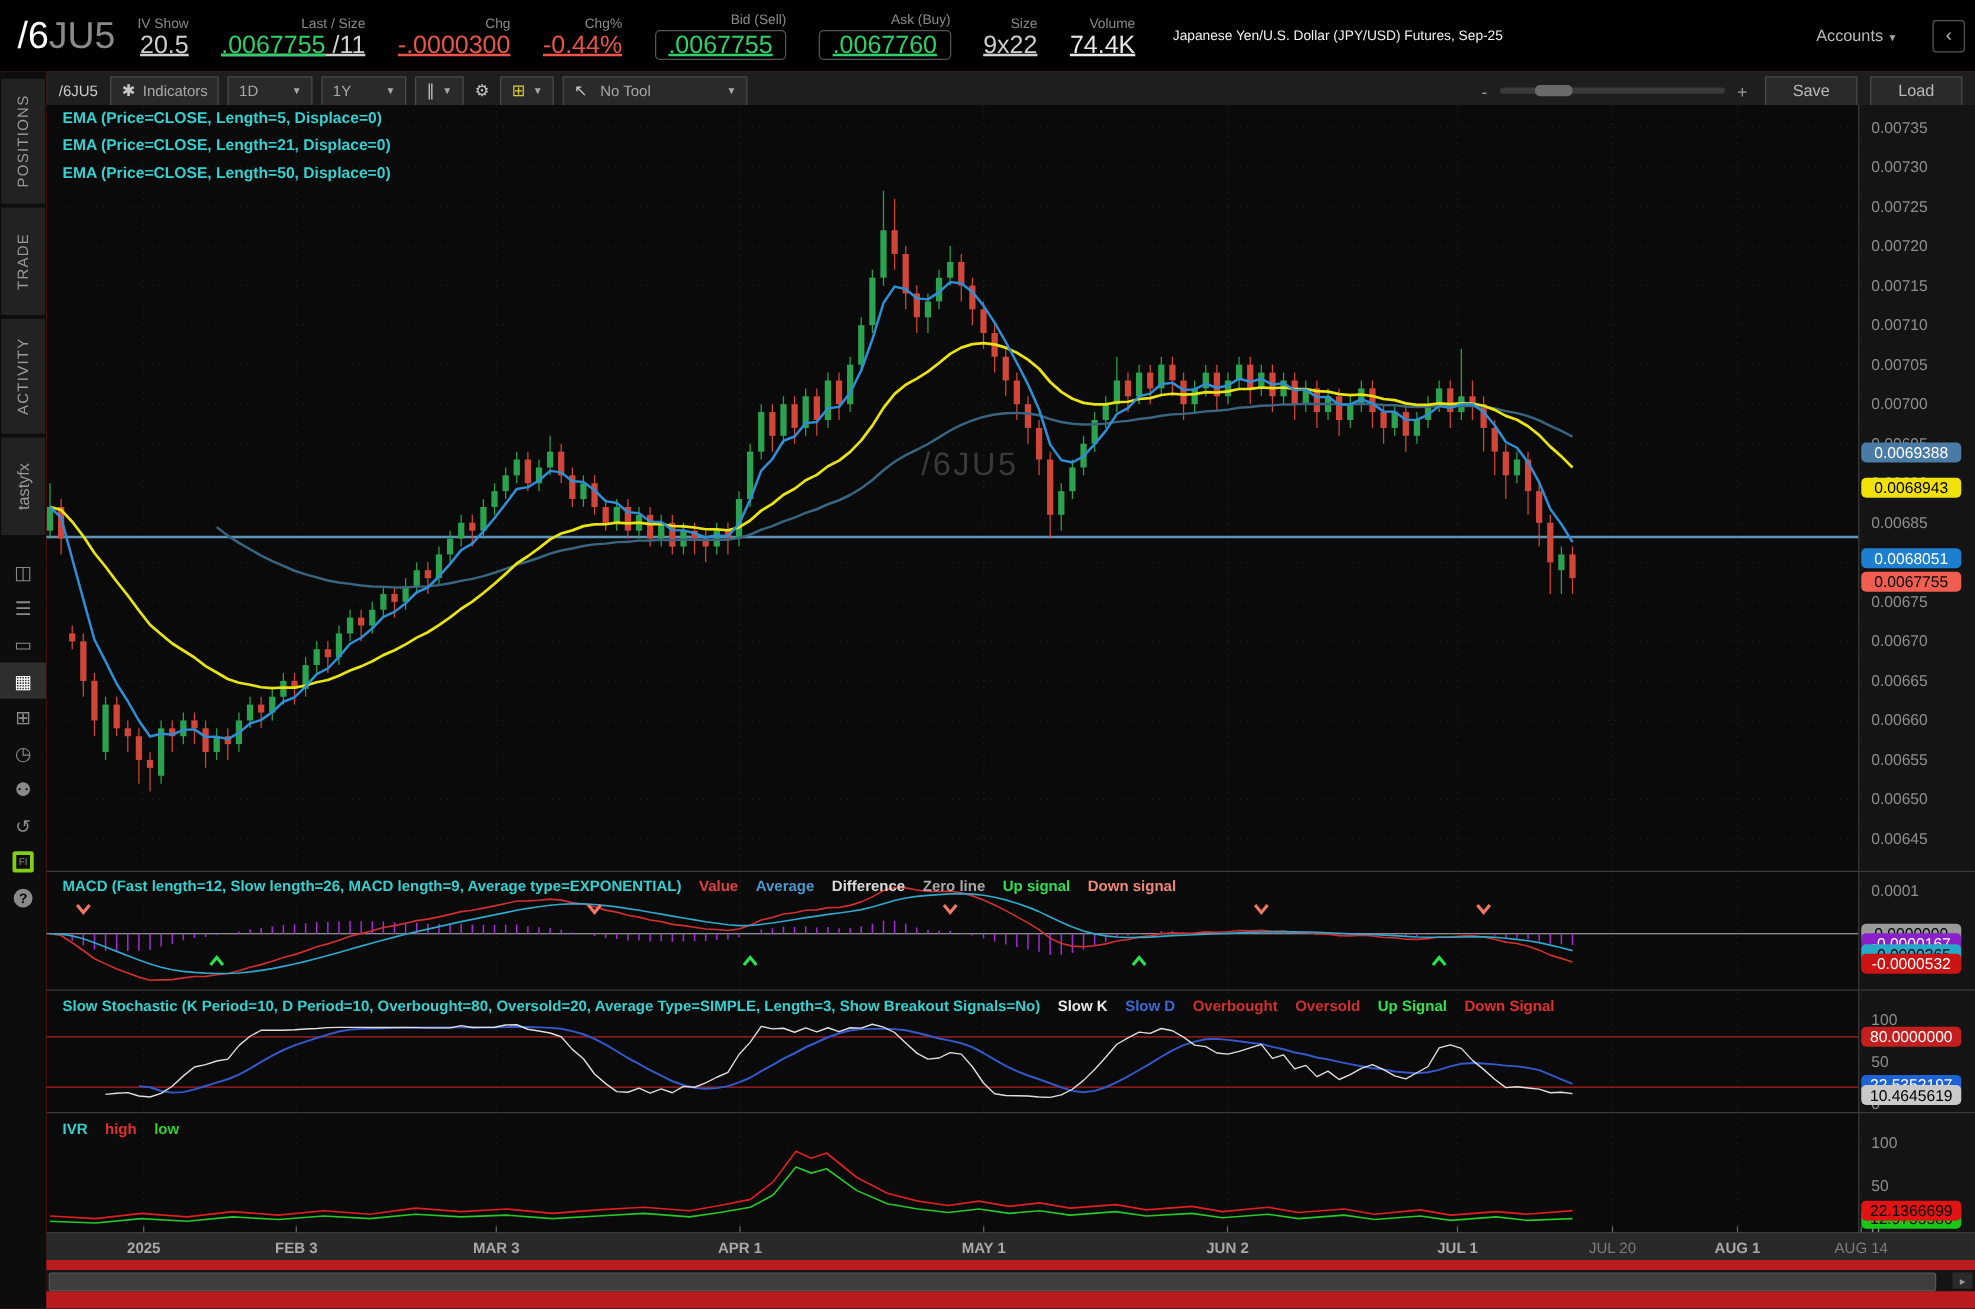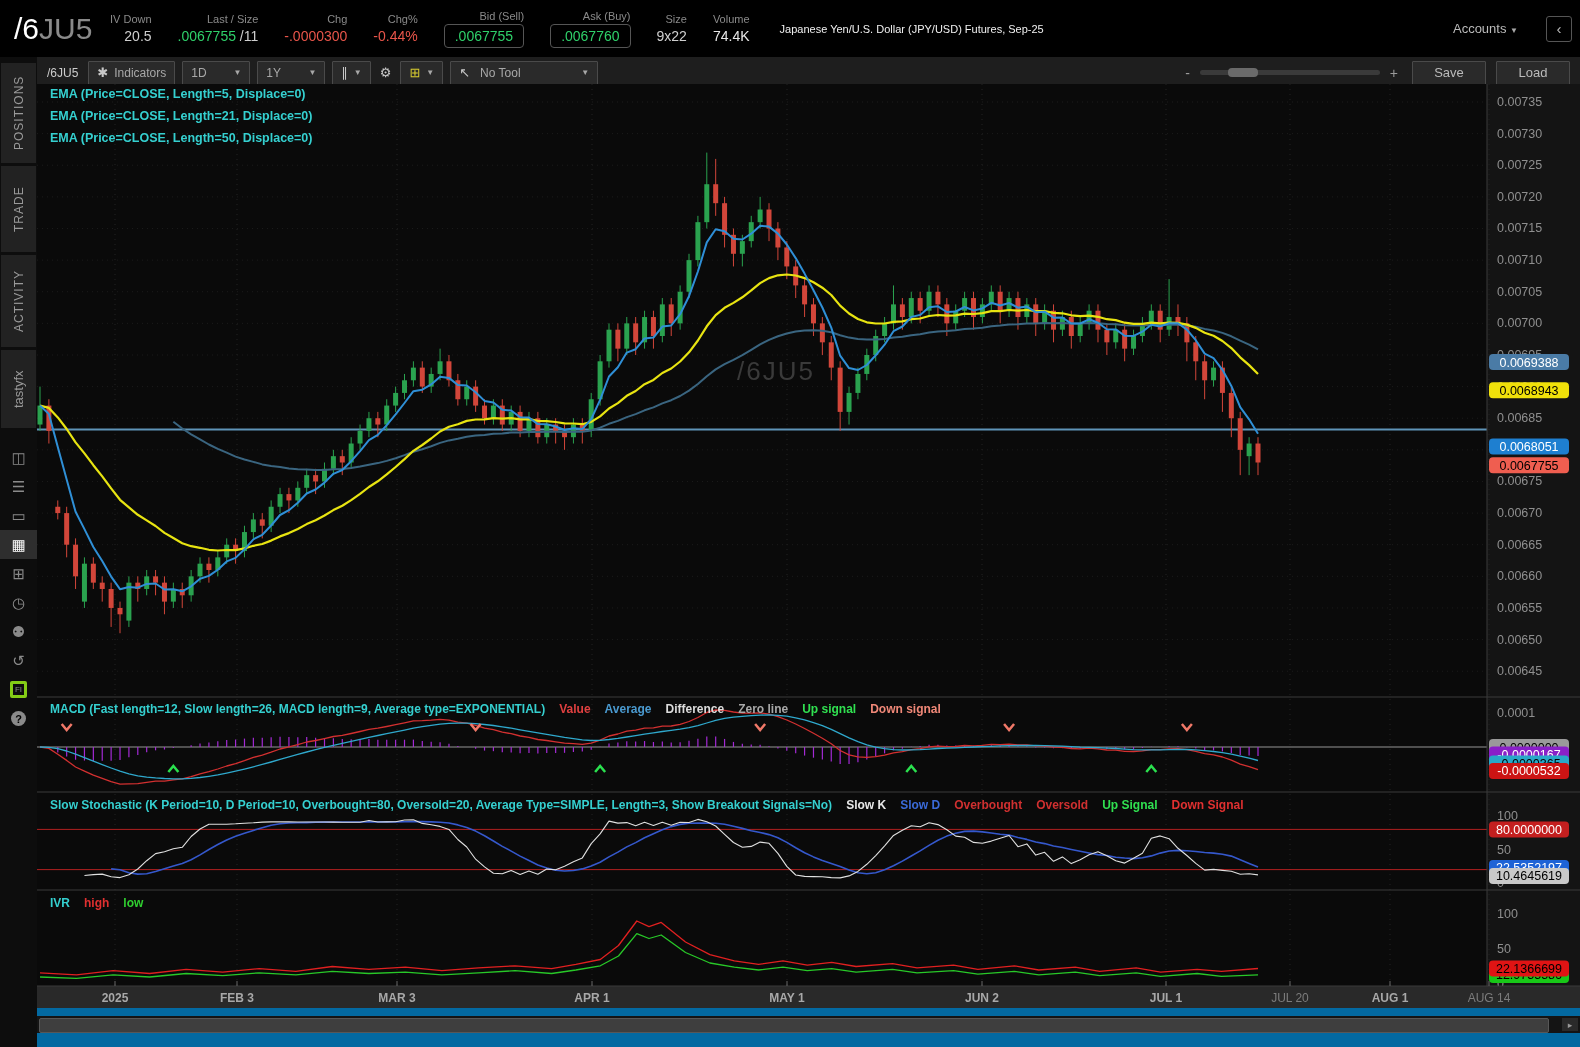--- a/index.html
+++ b/index.html
@@ -1,23 +1,23 @@
 <!DOCTYPE html>
 <html><head>
 <meta charset="utf-8">
 <style>
   html,body{margin:0;padding:0;background:#000;font-family:"Liberation Sans",sans-serif;}
-  #app{position:relative;width:1580px;height:1047px;background:#0369a1;overflow:hidden;color:#ccc;}
+  #app{position:relative;width:1580px;height:1047px;background:#b91c1c;overflow:hidden;color:#ccc;}
   
   #header{position:absolute;left:0;top:0;width:1580px;height:57px;background:#000;display:flex;align-items:center;}
   .sym{margin-left:14px;font-size:30px;width:96px;}
   .sym .p1{color:#fff;} .sym .p2{color:#8a8a8a;}
   .hfield{display:flex;flex-direction:column;align-items:flex-end;margin-right:26px;}
   .hfield .lab{font-size:11px;color:#8a8a8a;line-height:14px;}
-  .hfield .val{font-size:14px;line-height:20px;color:#cfcfcf;}
+  .hfield .val{font-size:20px;line-height:20px;color:#cfcfcf;text-decoration:underline;}
   .val.green{color:#2fd06a;} .val.red{color:#e8554a;} .val.bright{color:#e8e8e8;}
   .valbox{border:1px solid #555;border-radius:4px;padding:1px 10px;margin-top:1px;}
   .suffix{color:#cfcfcf;}
   #instrument{font-size:11px;color:#f0f0f0;margin-left:4px;white-space:nowrap;}
   #hright{margin-left:auto;display:flex;align-items:center;margin-right:8px;gap:28px;}
   #accounts{font-size:13px;color:#bbb;cursor:pointer;}
   #collapse{width:24px;height:24px;border:1px solid #555;border-radius:3px;display:flex;align-items:center;justify-content:center;color:#bbb;font-size:15px;}
   
   #sidebar{position:absolute;left:0;top:57px;width:37px;height:990px;background:#0d0d0d;}
   .vtab{width:35px;margin:0 1px 3px 1px;background:#222;color:#9a9a9a;display:flex;align-items:center;justify-content:center;
@@ -48,21 +48,21 @@
   text{font-family:"Liberation Sans",sans-serif;}
 </style>
 </head>
 <body>
 
 <div id="app">
 
   <div id="header">
     <div class="sym"><span class="p1">/6</span><span class="p2">JU5</span></div>
     <div class="hfield">
-      <span class="lab">IV Down</span>
+      <span class="lab">IV Show</span>
       <span class="val">20.5</span>
     </div>
     <div class="hfield">
       <span class="lab">Last / Size</span>
       <span class="val"><span class="val green">.0067755</span><span class="suffix"> /11</span></span>
     </div>
     <div class="hfield">
       <span class="lab">Chg</span>
       <span class="val red">-.0000300</span>
     </div>

